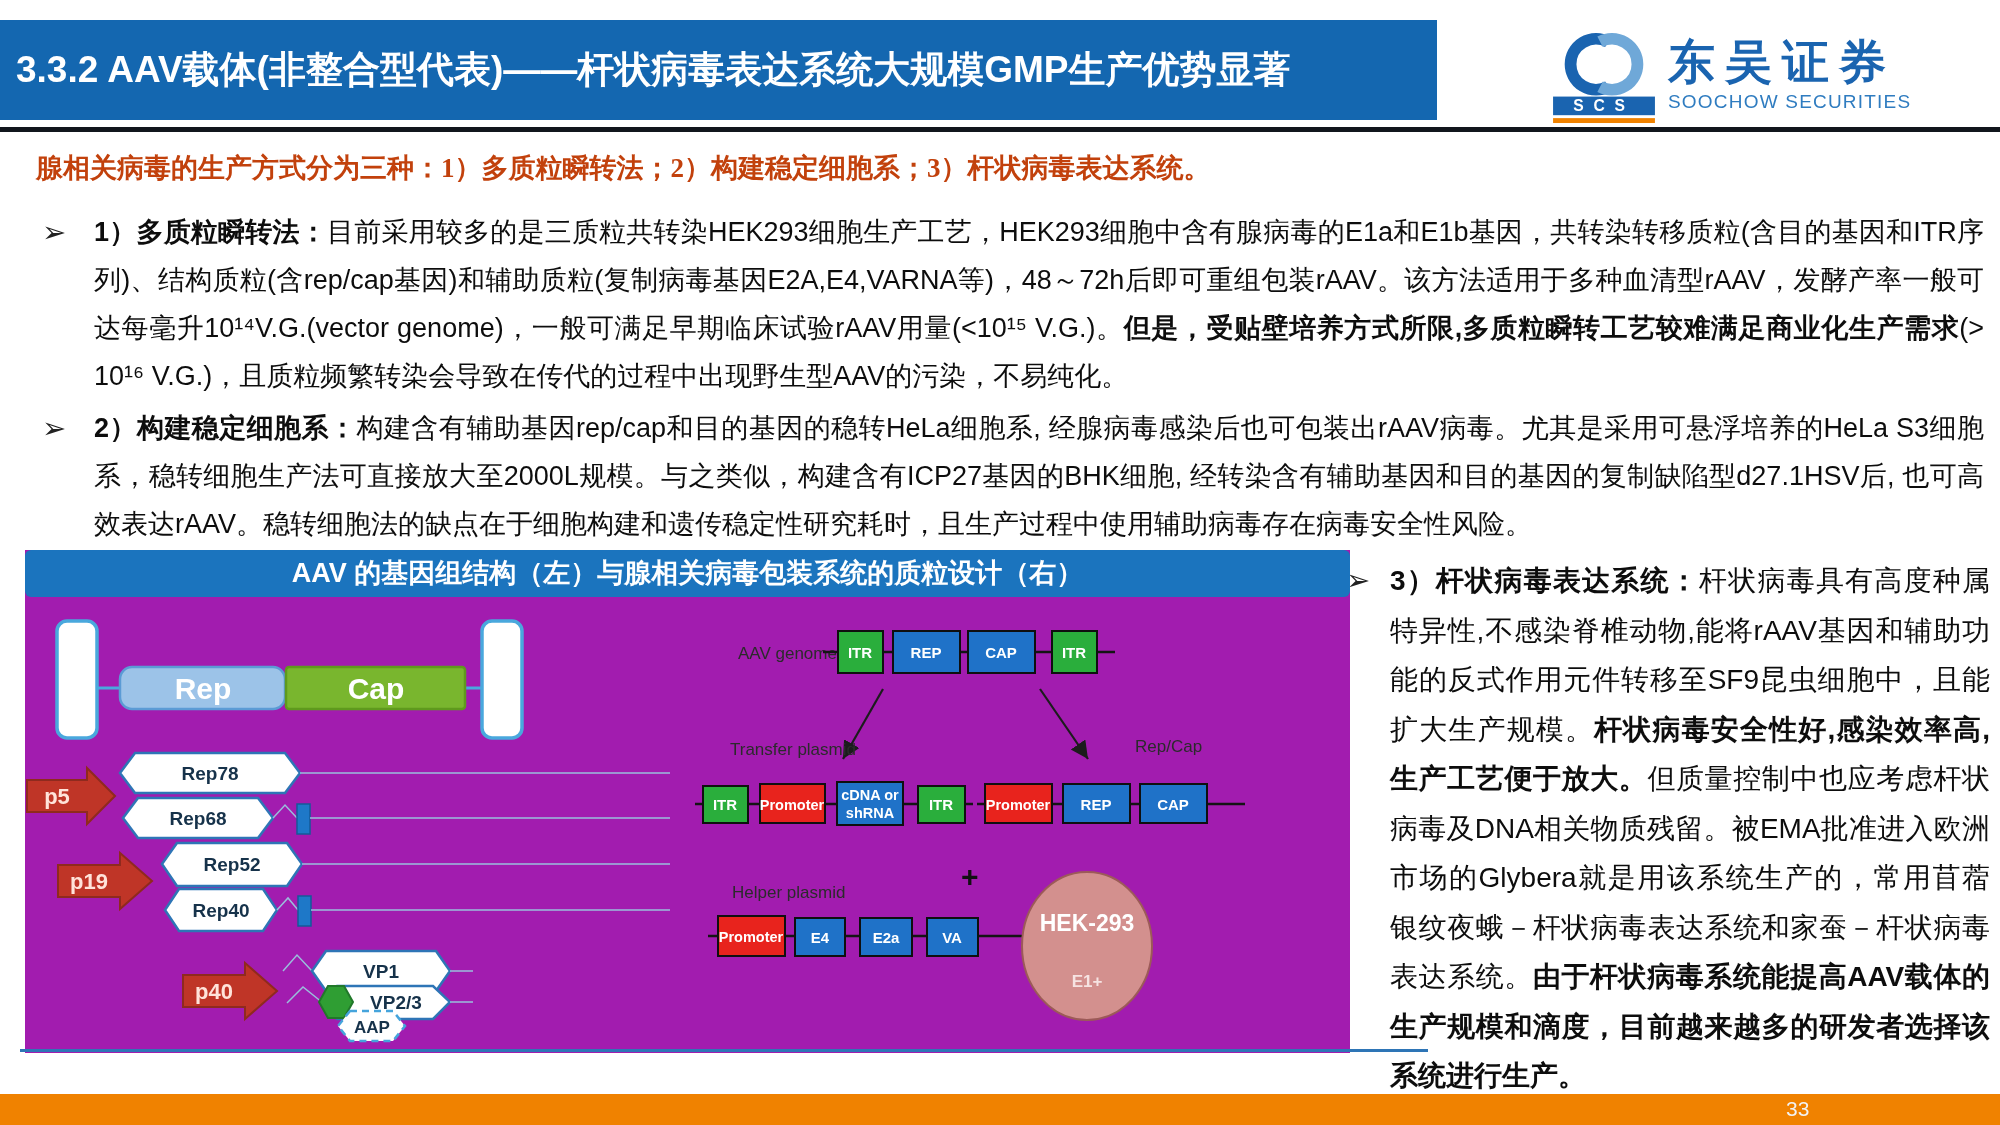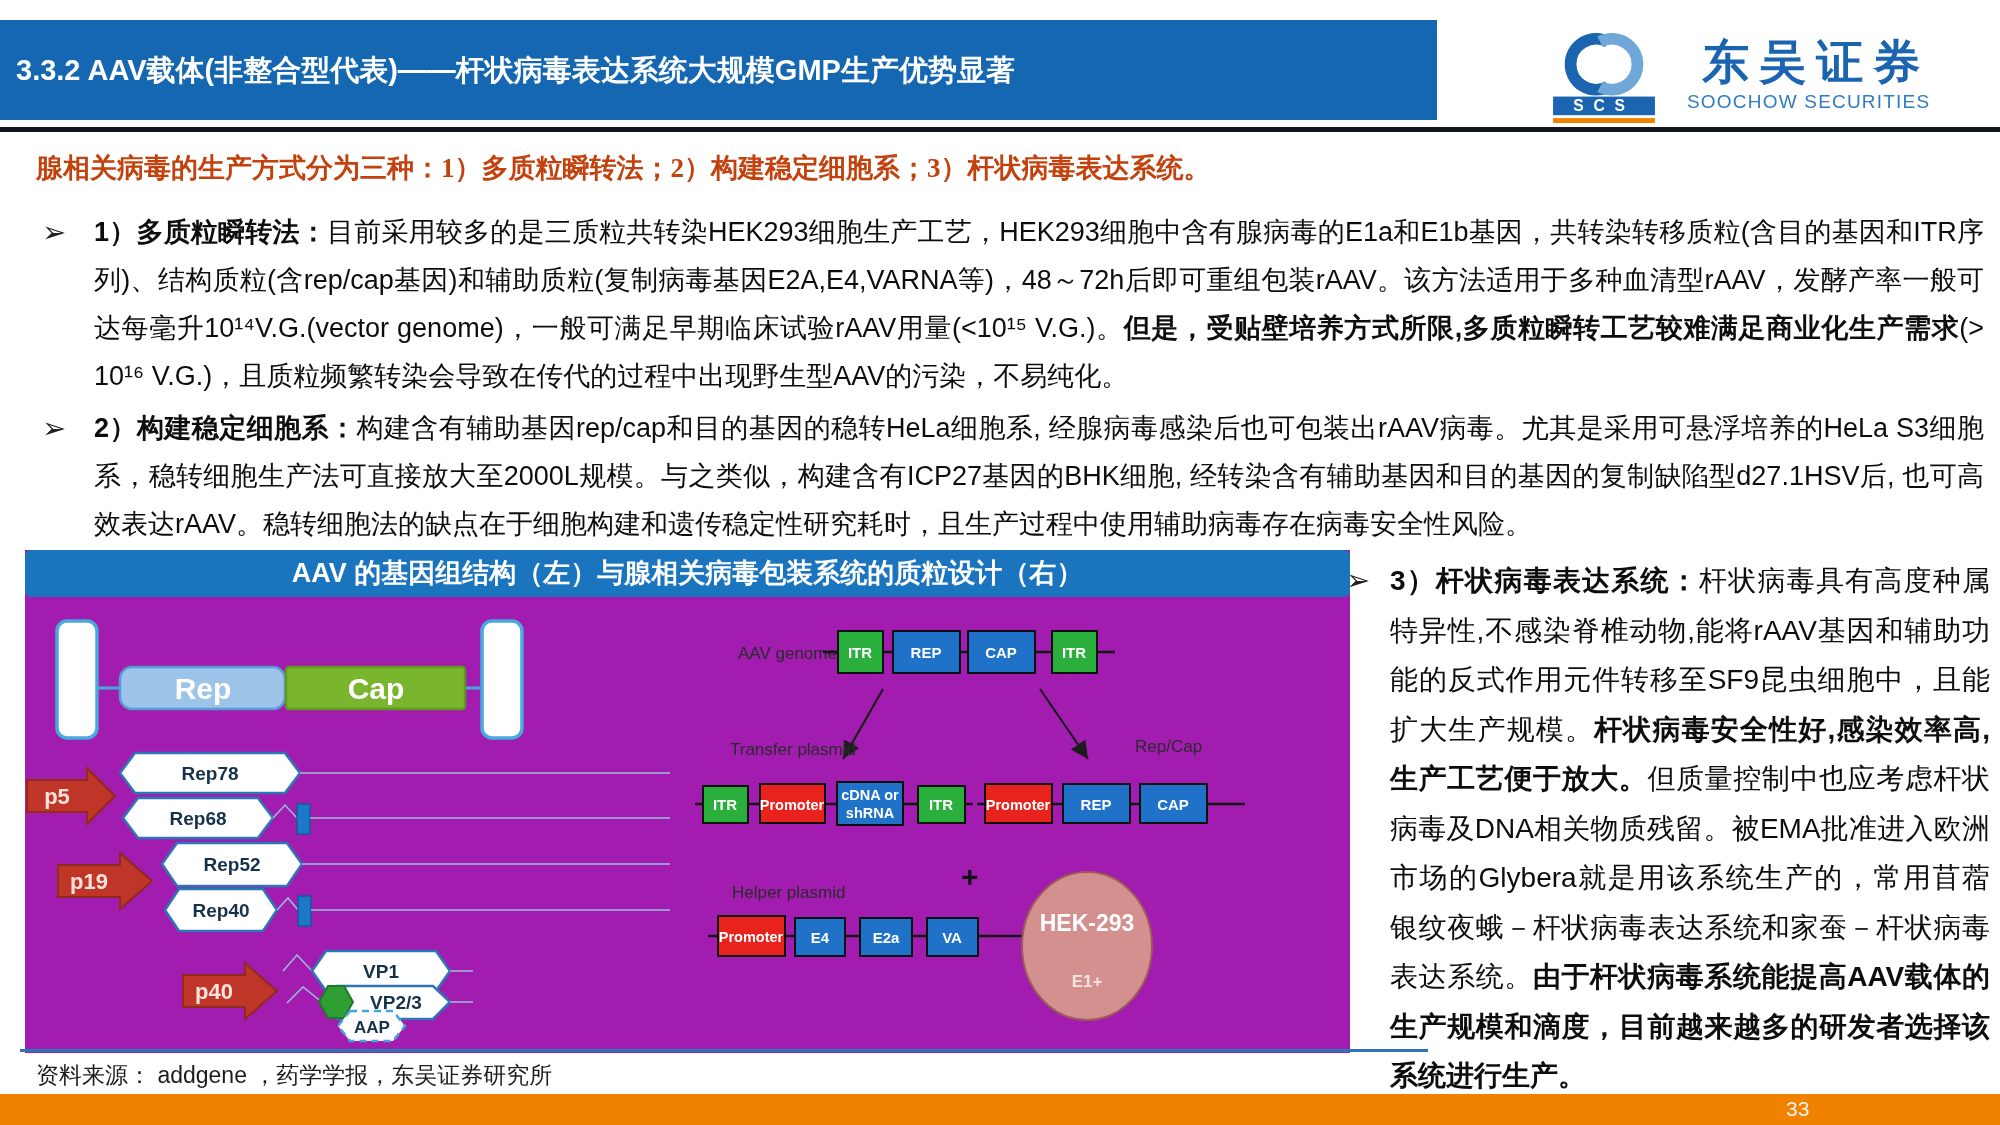--- a/index.html
+++ b/index.html
@@ -3,24 +3,24 @@
 <meta charset="utf-8">
 <style>
   html,body{margin:0;padding:0;background:#888;}
   .slide{
     position:relative;width:2000px;height:1125px;background:#ffffff;overflow:hidden;
     font-family:"Liberation Sans","DejaVu Sans",sans-serif;
   }
   
   .header-bar{position:absolute;left:0;top:20px;width:1437px;height:100px;background:#1467b0;}
   .header-title{position:absolute;left:16px;top:0;height:100px;line-height:100px;color:#ffffff;
-    font-size:29px;font-weight:bold;white-space:nowrap;}
+    font-size:37px;font-weight:bold;white-space:nowrap;}
   .logo{position:absolute;left:1545px;top:28px;width:445px;height:96px;display:flex;align-items:flex-start;}
   .logo-icon{width:118px;height:96px;flex:0 0 auto;}
-  .logo-text{margin-left:24px;display:flex;flex-direction:column;justify-content:flex-start;padding-top:8px;align-items:flex-end;}
+  .logo-text{margin-left:5px;display:flex;flex-direction:column;justify-content:flex-start;padding-top:8px;}
   .logo-cn{font-size:47px;font-weight:bold;color:#1a64b0;letter-spacing:10px;line-height:52px;white-space:nowrap;}
   .logo-en{font-size:19px;color:#2f7cc0;letter-spacing:1.2px;margin-top:3px;white-space:nowrap;}
   .rule-dark{position:absolute;left:0;top:127px;width:2000px;height:5px;background:#11161d;}
   
   .intro{position:absolute;left:36px;top:150px;width:1930px;font-size:27px;font-weight:bold;color:#c2410c;font-family:Liberation Serif, serif;}
   .bullet{position:absolute;color:#0d0d0d;font-size:27px;line-height:48px;text-align:justify;}
   .bullet .mk{position:absolute;left:6px;top:0;font-size:29px;color:#222;font-weight:normal;}
   .b1{left:36px;top:208px;width:1948px;padding-left:58px;box-sizing:border-box;}
   .b2{left:36px;top:404px;width:1948px;padding-left:58px;box-sizing:border-box;}
   .b3{left:1340px;top:556px;width:650px;padding-left:50px;box-sizing:border-box;font-size:28px;line-height:49.5px;}
@@ -193,19 +193,18 @@
       <text x="927" y="346" text-anchor="middle" font-size="15" font-weight="bold" fill="#ffffff">VA</text>
 
       <ellipse cx="1062" cy="349" rx="65" ry="74" fill="#d3908e" stroke="#9c5a58" stroke-width="2"></ellipse>
       <text x="1062" y="334" text-anchor="middle" font-size="23" font-weight="bold" fill="#ffffff">HEK-293</text>
       <text x="1062" y="390" text-anchor="middle" font-size="17" font-weight="bold" fill="#f6e3e2">E1+</text>
     </svg>
   </div>
 
   <div class="divider-blue"></div>
 
-  <div class="src-line">资料来源： addgene ，药学学报，东吴证券研究所</div>
 
 
   <div class="bottom-bar"></div>
   <div class="page-num">33</div>
 
 </div>
 
 </body></html>

